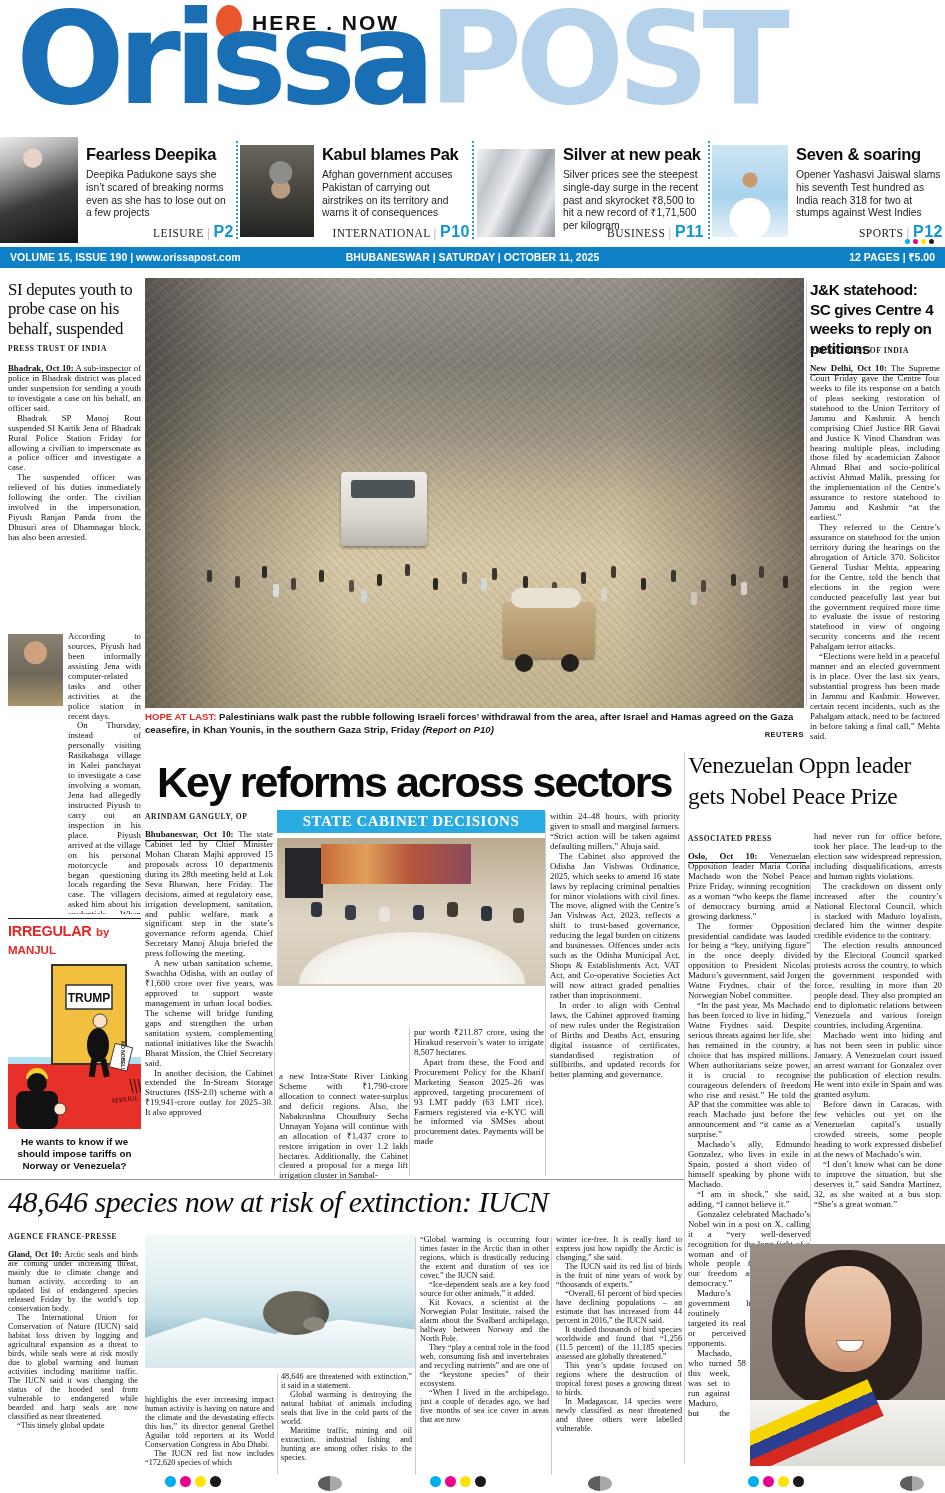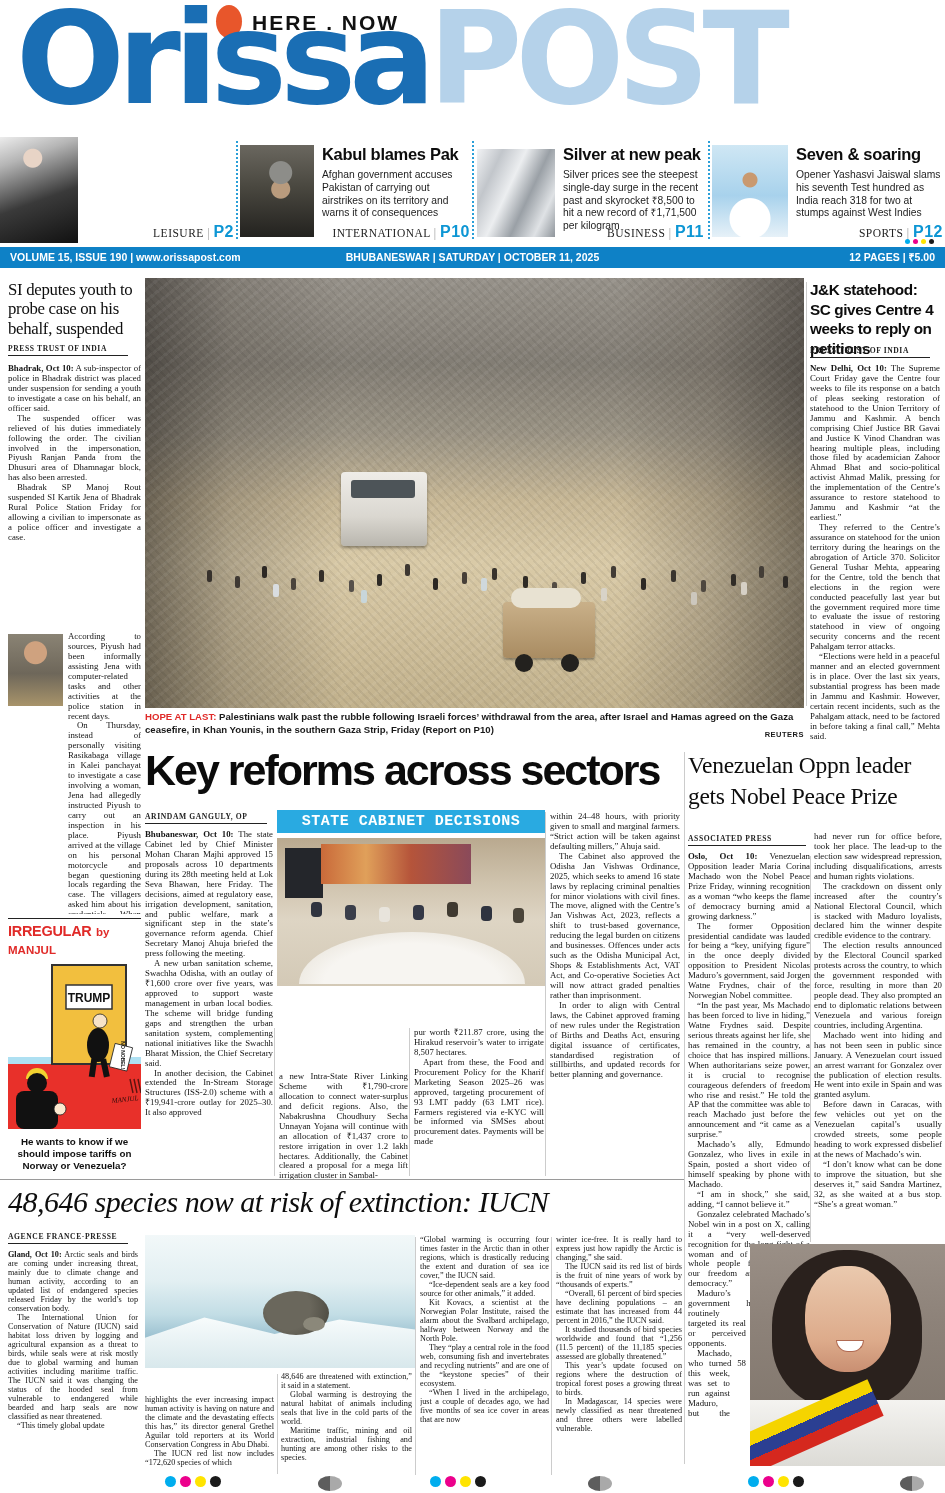--- a/index.html
+++ b/index.html
@@ -45,21 +45,21 @@
            font-family:"Liberation Sans",sans-serif;font-weight:bold;font-size:10.5px;color:#fff;}
   .infobar span{position:absolute;top:0;line-height:21px;white-space:nowrap;}
   .ib-l{left:10px;} .ib-c{left:0;width:945px;text-align:center;} .ib-r{right:10px;}
   .mini-dots{position:absolute;left:905px;top:239px;display:flex;gap:3px;}
   .mini-dots i{width:5px;height:5px;border-radius:50%;display:block;}
   
   .col{position:absolute;overflow:hidden;text-align:justify;font-size:8.8px;line-height:1.13;color:#141414;}
   .col p{margin:0;text-indent:9px;}
   .col p:first-child{text-indent:0;}
   .byline{font-size:7.6px;font-weight:bold;letter-spacing:0.6px;color:#222;
-          border-bottom:1.2px solid #222;padding-bottom:2px;display:block;}
+          border-bottom:1.2px solid #222;padding-bottom:19px;display:block;}
   
   .si-title{position:absolute;left:0;top:0;margin:0;font-weight:400;font-size:16.8px;line-height:1.16;
             letter-spacing:-0.3px;color:#0d0d0d;font-family:"Liberation Serif",serif;}
   .si-photo{float:left;width:55px;height:72px;margin:2px 5px 2px 0;background:
      radial-gradient(circle at 50% 26%, #cfa27f 0 11px, rgba(0,0,0,0) 12px),
      linear-gradient(180deg,#8a8374 0%,#6e675a 55%,#a8946a 100%);}
   
   .toon{position:absolute;left:8px;top:918px;width:133px;border-top:1px solid #222;padding-top:3px;}
   .toon-head{font-family:"Liberation Sans",sans-serif;color:#e02a28;margin-bottom:3px;}
   .toon-head .t1{font-weight:bold;font-size:14.5px;letter-spacing:-0.3px;}
@@ -86,28 +86,28 @@
      background:linear-gradient(180deg,#efede8 0%,#dad7d0 60%,#b9b6ae 100%);box-shadow:0 2px 3px rgba(0,0,0,.35);}
   .gz-van::after{content:"";position:absolute;left:10px;top:8px;width:64px;height:18px;background:#4d5458;border-radius:3px;}
   .gz-cart{position:absolute;left:358px;top:324px;width:92px;height:56px;
      background:linear-gradient(180deg,#c9b089 0%,#a98c62 100%);border-radius:4px;box-shadow:0 2px 2px rgba(0,0,0,.3);}
   .gz-cart::before{content:"";position:absolute;left:8px;top:-14px;width:70px;height:20px;border-radius:10px;background:#e8e2d2;}
   .gz-cart::after{content:"";position:absolute;left:12px;bottom:-14px;width:18px;height:18px;border-radius:50%;
      background:#23211e;box-shadow:46px 0 0 #23211e;}
   .gz-caption{position:absolute;left:145px;top:711px;width:659px;height:30px;
      font-family:"Liberation Sans",sans-serif;font-size:9.6px;font-weight:600;line-height:1.35;color:#1a1a1a;}
   .gz-caption .lead{color:#e02a28;font-weight:bold;}
-  .gz-caption .rep{font-weight:bold;}
+  .gz-caption .rep{font-weight:bold;font-style:italic;}
   .gz-credit{position:absolute;right:0;bottom:1px;font-size:7.5px;font-weight:bold;letter-spacing:0.5px;margin-top:40px;}
   
-  .kr-h1{position:absolute;left:145px;top:746px;margin:0;width:540px;font-family:"Liberation Sans",sans-serif;
+  .kr-h1{position:absolute;left:145px;top:746px;margin:12px;width:540px;font-family:"Liberation Sans",sans-serif;
          font-weight:bold;font-size:43px;letter-spacing:-2px;color:#0b0b0b;white-space:nowrap;}
   .kr-byline{position:absolute;left:145px;top:812px;width:122px;}
   .kr-banner{position:absolute;left:277px;top:810px;width:268px;height:23px;background:#29aae1;color:#fff;
-     font-family:Liberation Mono, monospace;font-weight:bold;font-size:15px;letter-spacing:0.5px;
+     font-family:Liberation Serif, serif;font-weight:bold;font-size:15px;letter-spacing:0.5px;
      text-align:center;line-height:23px;}
   .kr-photo{position:absolute;left:277px;top:838px;width:268px;height:148px;overflow:hidden;
      background:linear-gradient(180deg,#b9a98f 0%,#cfc3ad 30%,#ded5c4 55%,#d3c9b6 100%);}
   .kr-mural{position:absolute;left:44px;top:6px;width:150px;height:40px;
      background:linear-gradient(90deg,#c96a3a,#e0a05a 30%,#b5543a 60%,#8a4a5a);}
   .kr-screen{position:absolute;left:8px;top:10px;width:38px;height:50px;background:#24262b;}
   .kr-table{position:absolute;left:22px;bottom:2px;width:226px;height:52px;border-radius:50% 50% 0 0/100% 100% 0 0;
      background:radial-gradient(ellipse at 50% 100%, #f7f5f1 55%, #e0dacd 100%);}
   .kr-people{position:absolute;left:34px;top:64px;width:11px;height:15px;border-radius:4px;background:#30343f;
      box-shadow:34px 3px 0 #3a3e4a,68px 5px 0 #e8e4dc,102px 3px 0 #343846,136px 0 0 #403a31,
@@ -160,20 +160,24 @@
     <div class="mast-tagline">HERE . NOW</div>
     <h1 class="logo"><span class="lg1">Orissa</span><span class="lg2">POST</span></h1>
   </header>
 
   <div class="tz-dotline" style="left:236px;"></div>
   <div class="tz-dotline" style="left:472px;"></div>
   <div class="tz-dotline" style="left:708px;"></div>
 
   <section class="teaser" style="left:0;width:236px;">
     <div class="tz-img ph ph-deepika" style="left:0;top:0;width:78px;height:106px;"></div>
+    <div class="tz-txt" style="left:86px;width:148px;">
+      <h3>Fearless Deepika</h3>
+      <p>Deepika Padukone says she isn’t scared of breaking norms even as she has to lose out on a few projects</p>
+    </div>
     <div class="tz-foot"><span class="sec">LEISURE</span><span class="sep"> | </span><span class="pg">P2</span></div>
   </section>
 
   <section class="teaser" style="left:238px;width:234px;">
     <div class="tz-img ph ph-kabul" style="left:2px;top:8px;width:74px;height:92px;"></div>
     <div class="tz-txt" style="left:84px;width:148px;">
       <h3>Kabul blames Pak</h3>
       <p>Afghan government accuses Pakistan of carrying out airstrikes on its territory and warns it of consequences</p>
     </div>
     <div class="tz-foot"><span class="sec">INTERNATIONAL</span><span class="sep"> | </span><span class="pg">P10</span></div>
@@ -210,22 +214,22 @@
     <span class="ib-r">12 PAGES | ₹5.00</span>
   </div>
 
   <article style="position:absolute;left:8px;top:280px;width:133px;">
     <h2 class="si-title">SI deputes youth to probe case on his behalf, suspended</h2>
     <div style="position:absolute;top:64px;width:120px;">
         <span class="byline">PRESS TRUST OF INDIA</span>
       </div>
     <div class="col" style="left:0;top:84px;width:133px;height:268px;position:absolute;">
         <p><b>Bhadrak, Oct 10:</b> A sub-inspector of police in Bhadrak district was placed under suspension for sending a youth to investigate a case on his behalf, an officer said.</p>
+        <p>Bhadrak SP Manoj Rout suspended SI Kartik Jena of Bhadrak Rural Police Station Friday for allowing a civilian to impersonate as a police officer and investigate a case.</p>
         <p>The suspended officer was relieved of his duties immediately following the order. The civilian involved in the impersonation, Piyush Ranjan Panda from the Dhusuri area of Dhamnagar block, has also been arrested.</p>
-        <p>Bhadrak SP Manoj Rout suspended SI Kartik Jena of Bhadrak Rural Police Station Friday for allowing a civilian to impersonate as a police officer and investigate a case.</p>
       </div>
     <div style="position:absolute;left:0;top:352px;width:133px;height:282px;overflow:hidden;">
       <div class="si-photo"></div>
       <div class="col" style="position:static;text-align:justify;">
           <p>According to sources, Piyush had been informally assisting Jena with computer-related tasks and other activities at the police station in recent days.</p>
           <p>On Thursday, instead of personally visiting Rasikabaga village in Kalei panchayat to investigate a case involving a woman, Jena had allegedly instructed Piyush to carry out an inspection in his place. Piyush arrived at the village on his personal motorcycle and began questioning locals regarding the case. The villagers asked him about his credentials. When he failed to provide satisfactory answers, the villagers detained him and alerted the Bhadrak Rural Police.</p>
         </div>
     </div>
   </article>
 

